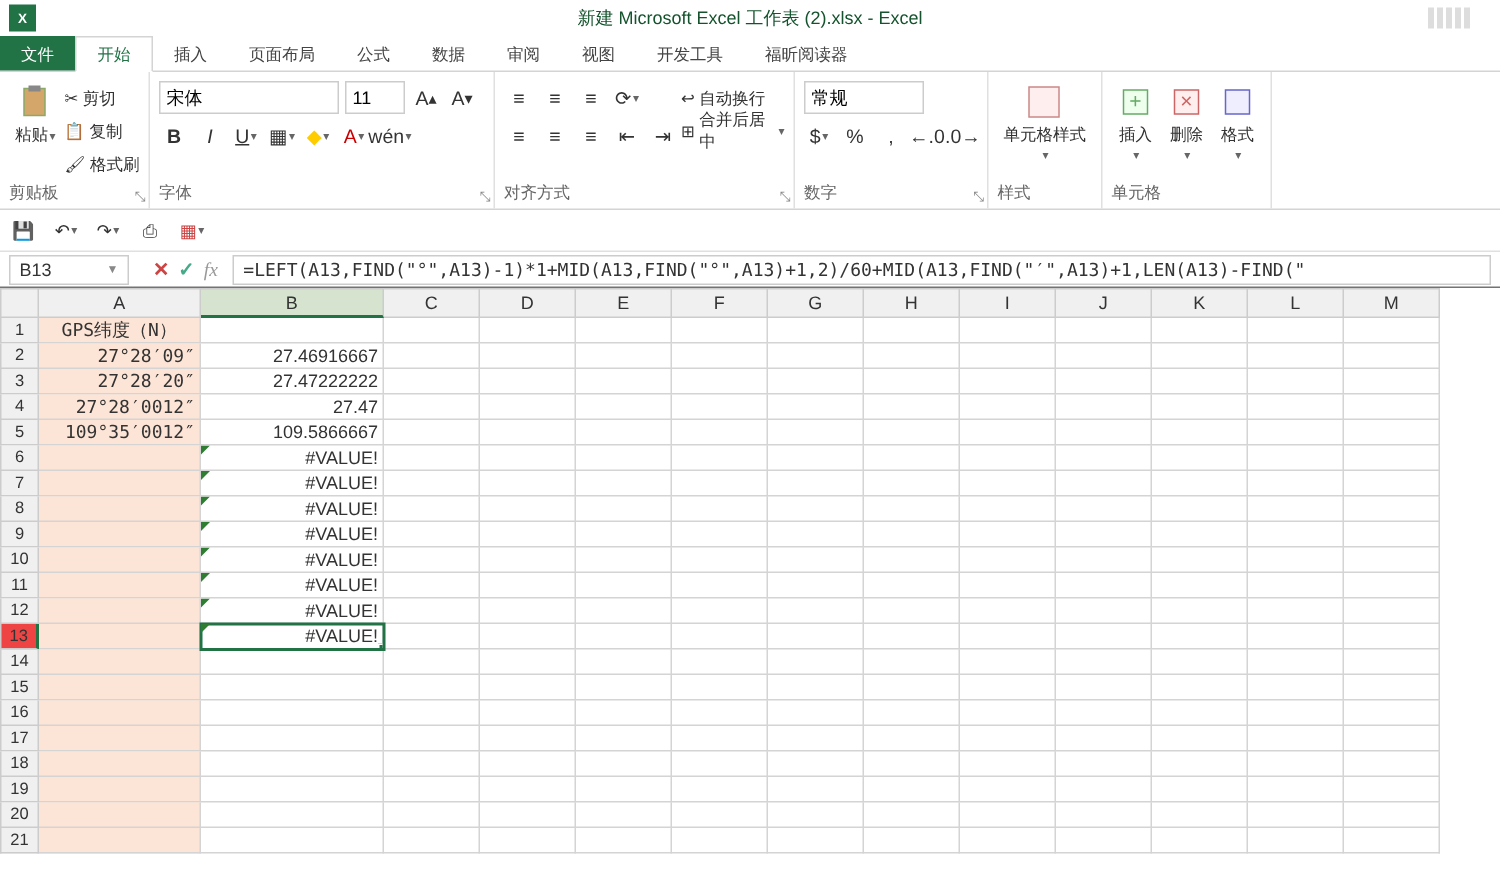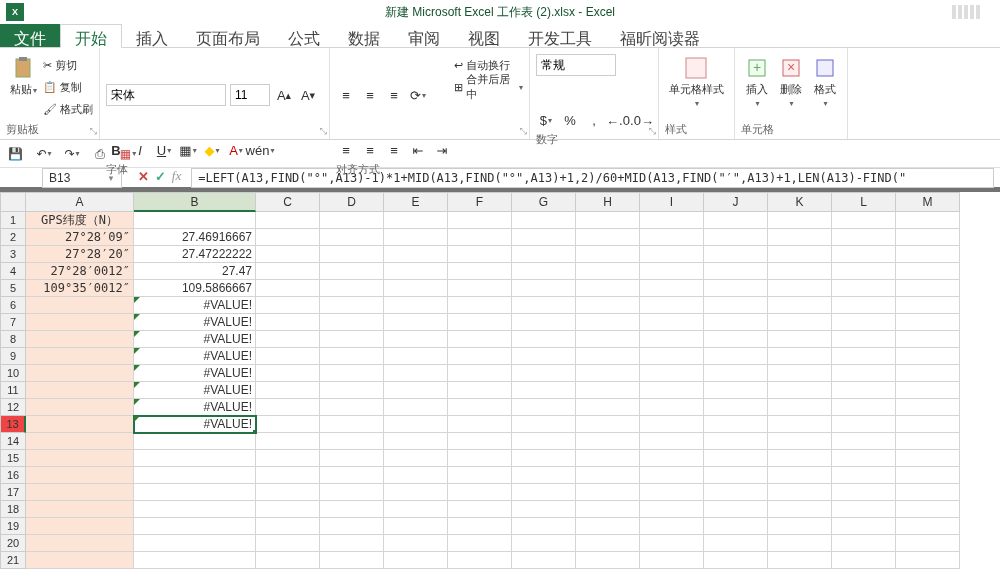--- a/index.html
+++ b/index.html
@@ -5,46 +5,46 @@
     * { margin: 0; padding: 0; box-sizing: border-box; font-family: "Microsoft YaHei", "宋体", sans-serif; }
     body { background: #fff; font-size: 12px; color: #333; overflow: hidden; width: 1000px; height: 585px; }
     
     .titlebar { height: 24px; background: #fff; display: flex; align-items: center; position: relative; }
     .app-icon { width: 18px; height: 18px; background: #217346; margin: 0 6px; display: flex; align-items: center; justify-content: center; color: #fff; font-size: 9px; font-weight: bold; }
     .title-text { position: absolute; left: 50%; transform: translateX(-50%); font-size: 12px; color: #14532d; }
     .title-deco { position: absolute; right: 20px; display: flex; gap: 2px; }
     .title-deco span { width: 4px; height: 14px; background: #ddd; }
     
     .tabs { height: 24px; background: #fff; display: flex; border-bottom: 1px solid #d4d4d4; }
-    .tab { padding: 4px 14px; font-size: 16px; color: #444; cursor: pointer; border-top: 1px solid transparent; }
+    .tab { padding: 4px 14px; font-size: 11px; color: #444; cursor: pointer; border-top: 1px solid transparent; }
     .tab.file { background: #217346; color: #fff; }
     .tab.active { background: #fff; border: 1px solid #d4d4d4; border-bottom: 1px solid #fff; margin-bottom: -1px; color: #217346; }
     
     .ribbon { height: 92px; background: #fff; border-bottom: 1px solid #d4d4d4; display: flex; }
     .ribbon-group { border-right: 1px solid #e0e0e0; padding: 2px 6px; display: flex; flex-direction: column; position: relative; }
     .ribbon-group-label { font-size: 11px; color: #666; height: 16px; line-height: 16px; margin-top: auto; }
     .ribbon-content { display: flex; flex: 1; gap: 2px; align-items: flex-start; padding-top: 4px; }
     .big-btn { display: flex; flex-direction: column; align-items: center; gap: 2px; padding: 2px 4px; cursor: pointer; }
     .big-btn-icon { width: 24px; height: 24px; }
     .big-btn-label { font-size: 11px; }
     .small-row { display: flex; align-items: center; gap: 3px; height: 22px; font-size: 11px; }
     .small-stack { display: flex; flex-direction: column; }
     .font-combo { border: 1px solid #ccc; height: 22px; font-size: 12px; padding: 0 4px; }
     .font-combo.name { width: 120px; }
     .font-combo.size { width: 40px; }
-    .btn-row { display: flex; gap: 4px; height: 22px; align-items: center; margin-top: 30px; }
+    .btn-row { display: flex; gap: 4px; height: 22px; align-items: center; }
     .tool-btn { width: 20px; height: 20px; display: flex; align-items: center; justify-content: center; cursor: pointer; font-size: 13px; }
     .dropdown-arrow::after { content: "▾"; font-size: 8px; margin-left: 1px; color: #666; }
     .check-icon { color: #4a8; font-weight: bold; }
     .cancel-x { color: #c44; font-weight: bold; }
     
     .qat { height: 28px; display: flex; align-items: center; gap: 8px; padding: 0 6px; border-bottom: 1px solid #e0e0e0; }
     .qat-btn { width: 20px; height: 20px; display: flex; align-items: center; justify-content: center; cursor: pointer; }
     
-    .formula-bar { height: 24px; display: flex; align-items: flex-start; border-bottom: 5px solid #737373; padding-left: 36px; }
+    .formula-bar { height: 24px; display: flex; align-items: center; border-bottom: 1px solid #737373; }
     .name-box { width: 80px; height: 20px; border: 1px solid #ccc; margin: 0 6px; padding: 0 6px; display: flex; align-items: center; justify-content: space-between; font-size: 12px; }
     .fb-btns { display: flex; gap: 6px; padding: 0 10px; align-items: center; font-size: 13px; color: #999; }
     .fx { font-style: italic; font-family: serif; }
     .formula-input { flex: 1; border: 1px solid #ccc; height: 20px; margin-right: 6px; padding: 0 6px; font-size: 12px; font-family: "SimSun", monospace; display: flex; align-items: center; overflow: hidden; white-space: nowrap; }
     
     .grid-area { position: relative; }
     .col-headers { display: flex; height: 20px; }
     .corner { width: 26px; border: 1px solid #ccc; background: #f0f0f0; }
     .col-h { border: 1px solid #ccc; border-left: none; background: #f0f0f0; display: flex; align-items: center; justify-content: center; font-size: 12px; color: #333; }
     .col-h.selected { background: #d5e3cf; border-bottom: 2px solid #217346; }

